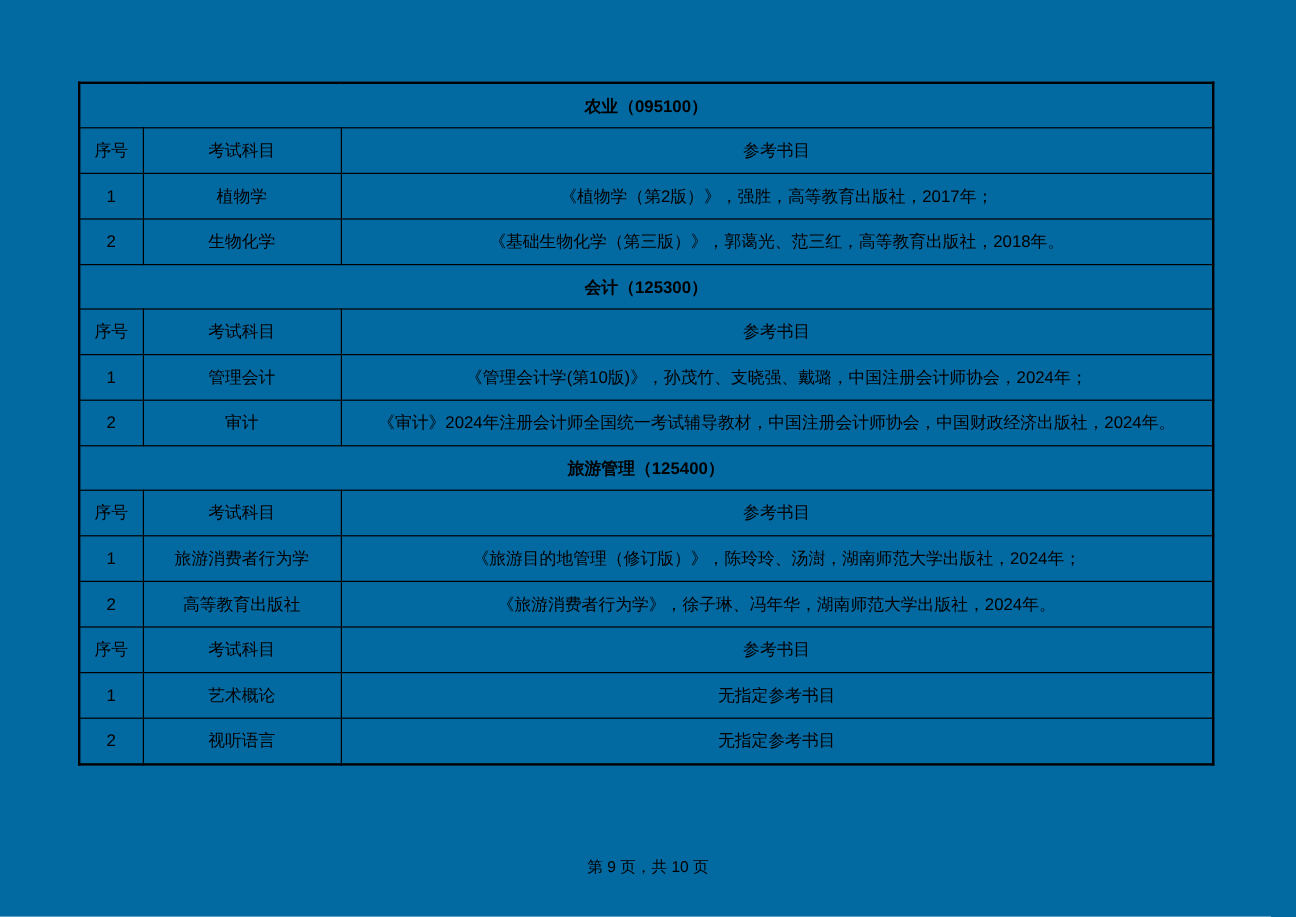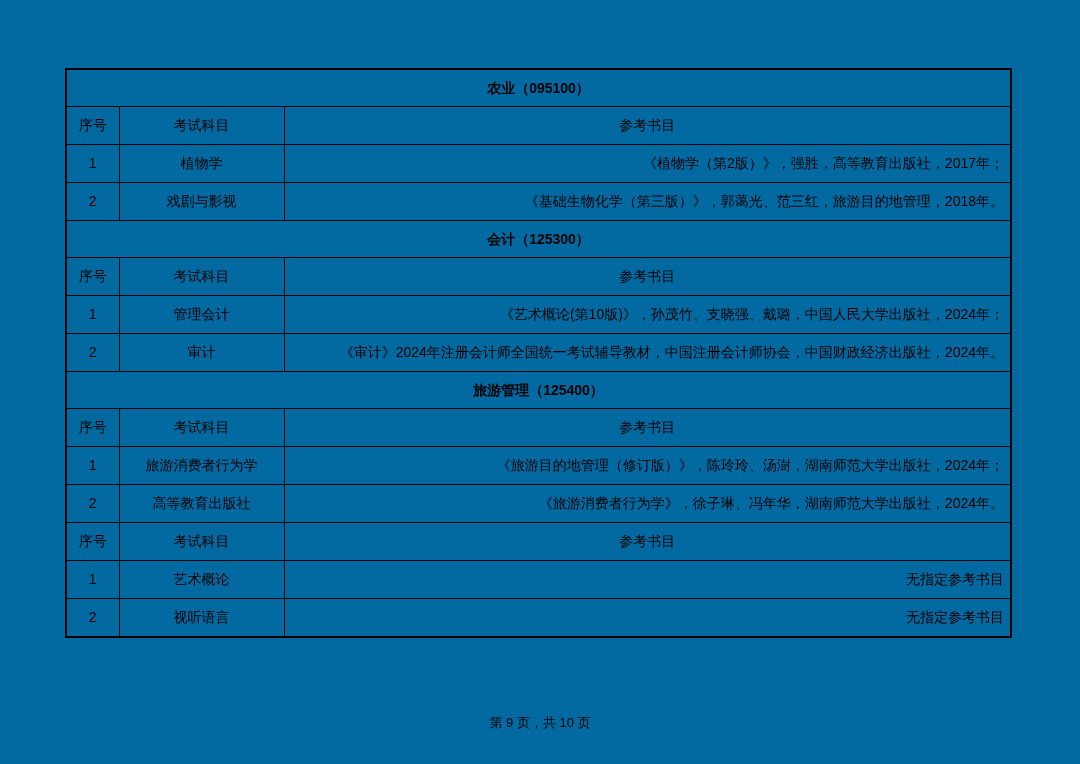--- a/index.html
+++ b/index.html
@@ -44,21 +44,21 @@
     text-align: center;
     margin-left: 16px;
   }
   tr.data-row td {
     height: 37px;
   }
   td.c-no, td.c-subject {
     text-align: center;
   }
   td.c-books {
-    text-align: right;
+    text-align: center;
     padding-left: 8px;
     white-space: nowrap;
   }
   .footer {
     position: absolute;
     left: 0;
     right: 0;
     top: 714px;
     text-align: center;
     font-size: 13px;
@@ -86,37 +86,37 @@
   </tr>
 
   <tr class="data-row">
     <td class="c-no">1</td>
     <td class="c-subject">植物学</td>
     <td class="c-books">《植物学（第2版）》，强胜，高等教育出版社，2017年；</td>
   </tr>
 
   <tr class="data-row">
     <td class="c-no">2</td>
-    <td class="c-subject">戏剧与影视</td>
-    <td class="c-books">《基础生物化学（第三版）》，郭蔼光、范三红，旅游目的地管理，2018年。</td>
+    <td class="c-subject">生物化学</td>
+    <td class="c-books">《基础生物化学（第三版）》，郭蔼光、范三红，高等教育出版社，2018年。</td>
   </tr>
 
   <tr class="section-title-row">
     <td colspan="3" class="section-title">会计（125300）</td>
   </tr>
   <tr class="col-header-row">
     <td class="c-no">序号</td>
     <td class="c-subject">考试科目</td>
     <td class="c-books-h">参考书目</td>
   </tr>
 
   <tr class="data-row">
     <td class="c-no">1</td>
     <td class="c-subject">管理会计</td>
-    <td class="c-books">《艺术概论(第10版)》，孙茂竹、支晓强、戴璐，中国人民大学出版社，2024年；</td>
+    <td class="c-books">《管理会计学(第10版)》，孙茂竹、支晓强、戴璐，中国注册会计师协会，2024年；</td>
   </tr>
 
   <tr class="data-row">
     <td class="c-no">2</td>
     <td class="c-subject">审计</td>
     <td class="c-books">《审计》2024年注册会计师全国统一考试辅导教材，中国注册会计师协会，中国财政经济出版社，2024年。</td>
   </tr>
 
   <tr class="section-title-row">
     <td colspan="3" class="section-title">旅游管理（125400）</td>

